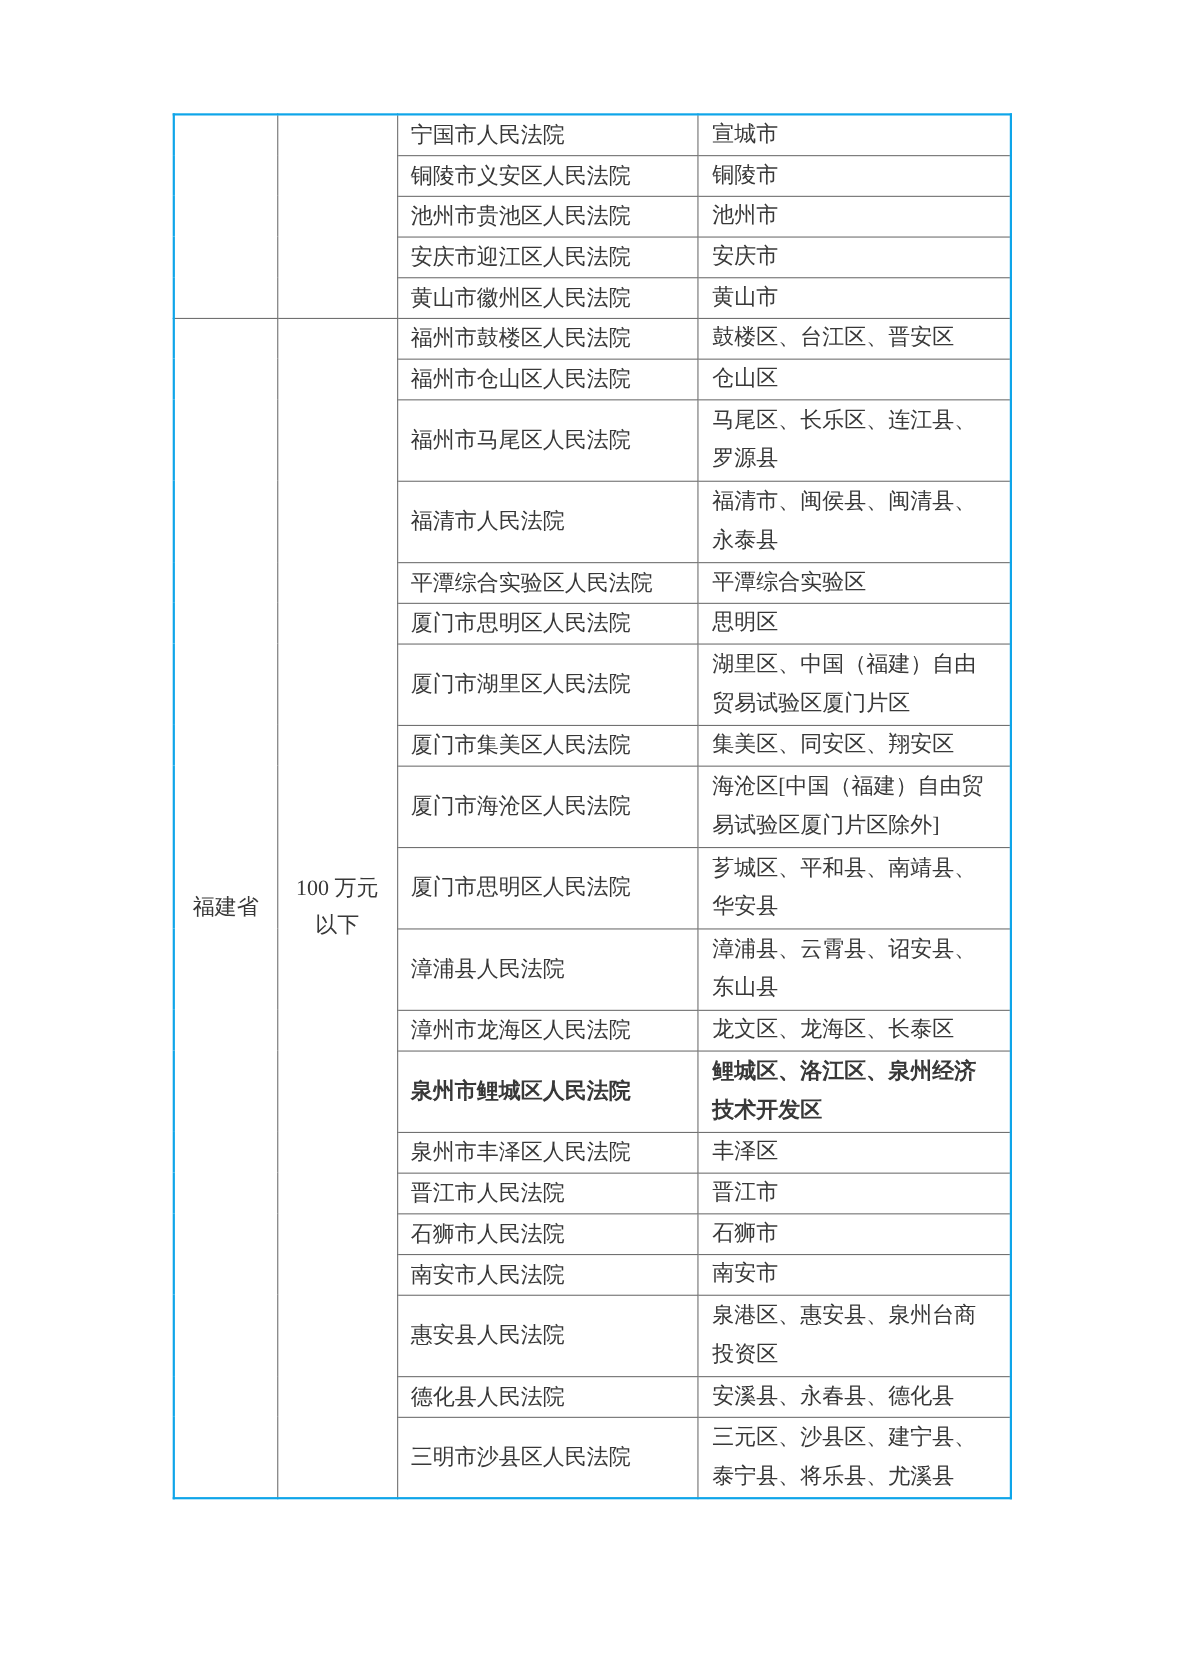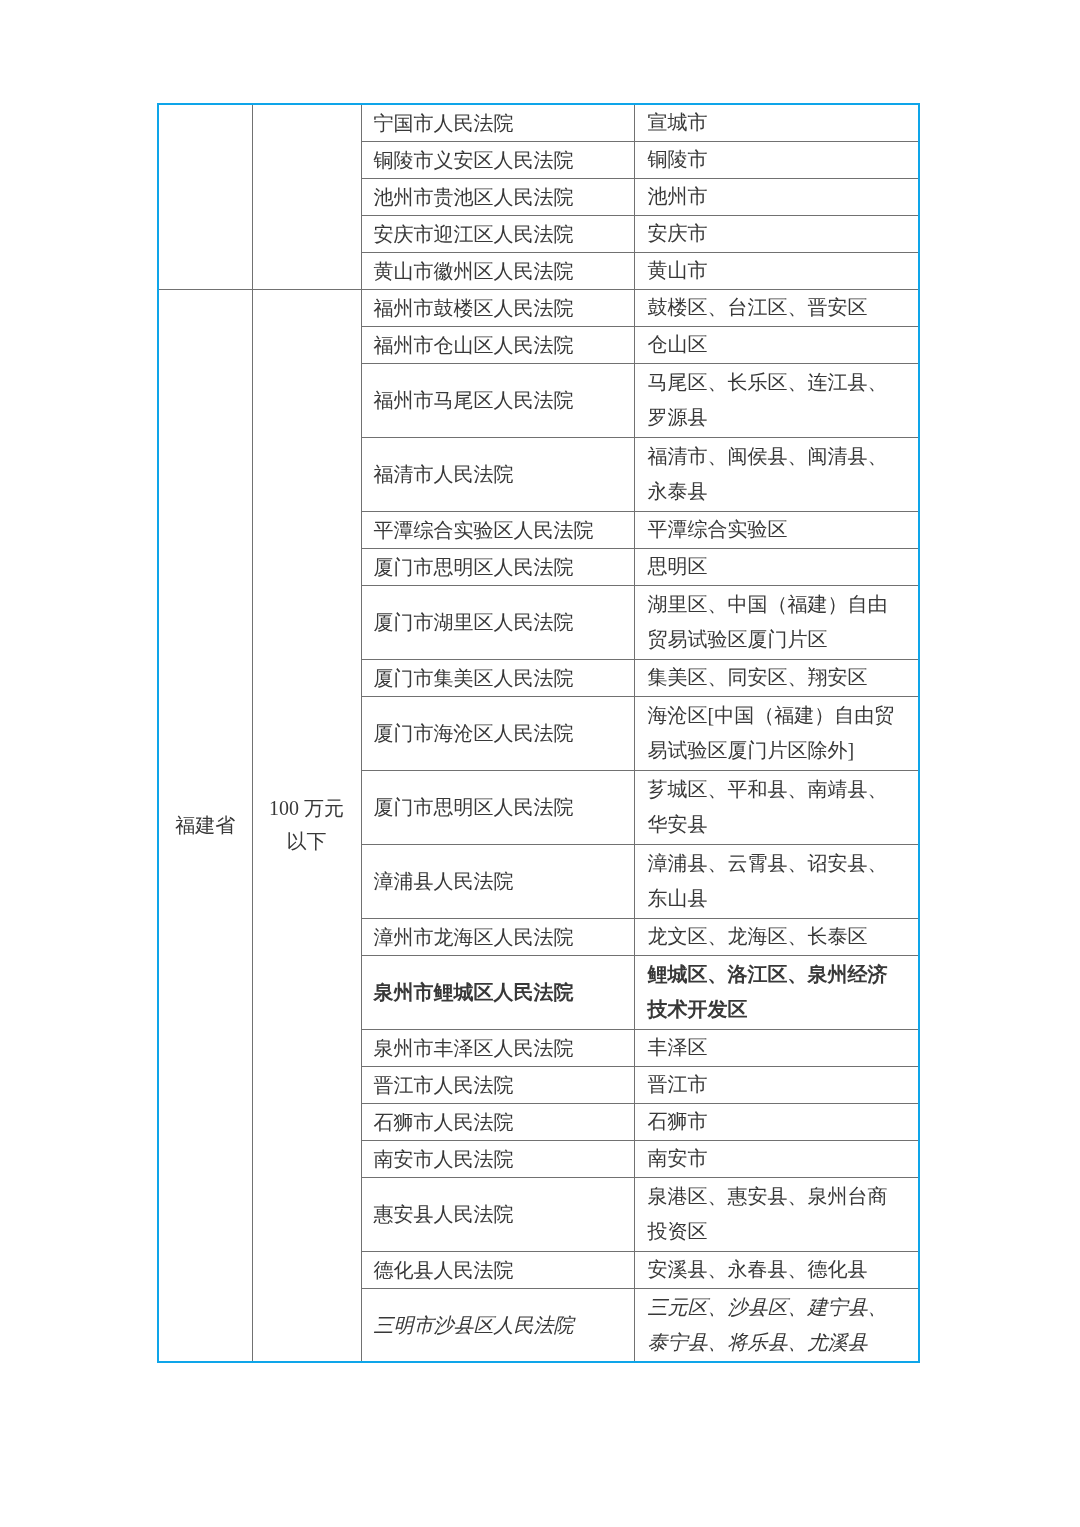--- a/index.html
+++ b/index.html
@@ -169,20 +169,20 @@
         </tr>
         <tr style="height: 74px;">
           <td class="court-cell">惠安县人民法院</td>
           <td class="area-cell">泉港区、惠安县、泉州台商
 投资区</td>
         </tr>
         <tr style="height: 37px;">
           <td class="court-cell">德化县人民法院</td>
           <td class="area-cell">安溪县、永春县、德化县</td>
         </tr>
-        <tr style="height: 74px; font-style: italic;">
+        <tr style="height: 74px;">
           <td class="court-cell">三明市沙县区人民法院</td>
           <td class="area-cell">三元区、沙县区、建宁县、
 泰宁县、将乐县、尤溪县</td>
         </tr>
       </tbody>
   </table>
 </div>
 
 </body></html>

